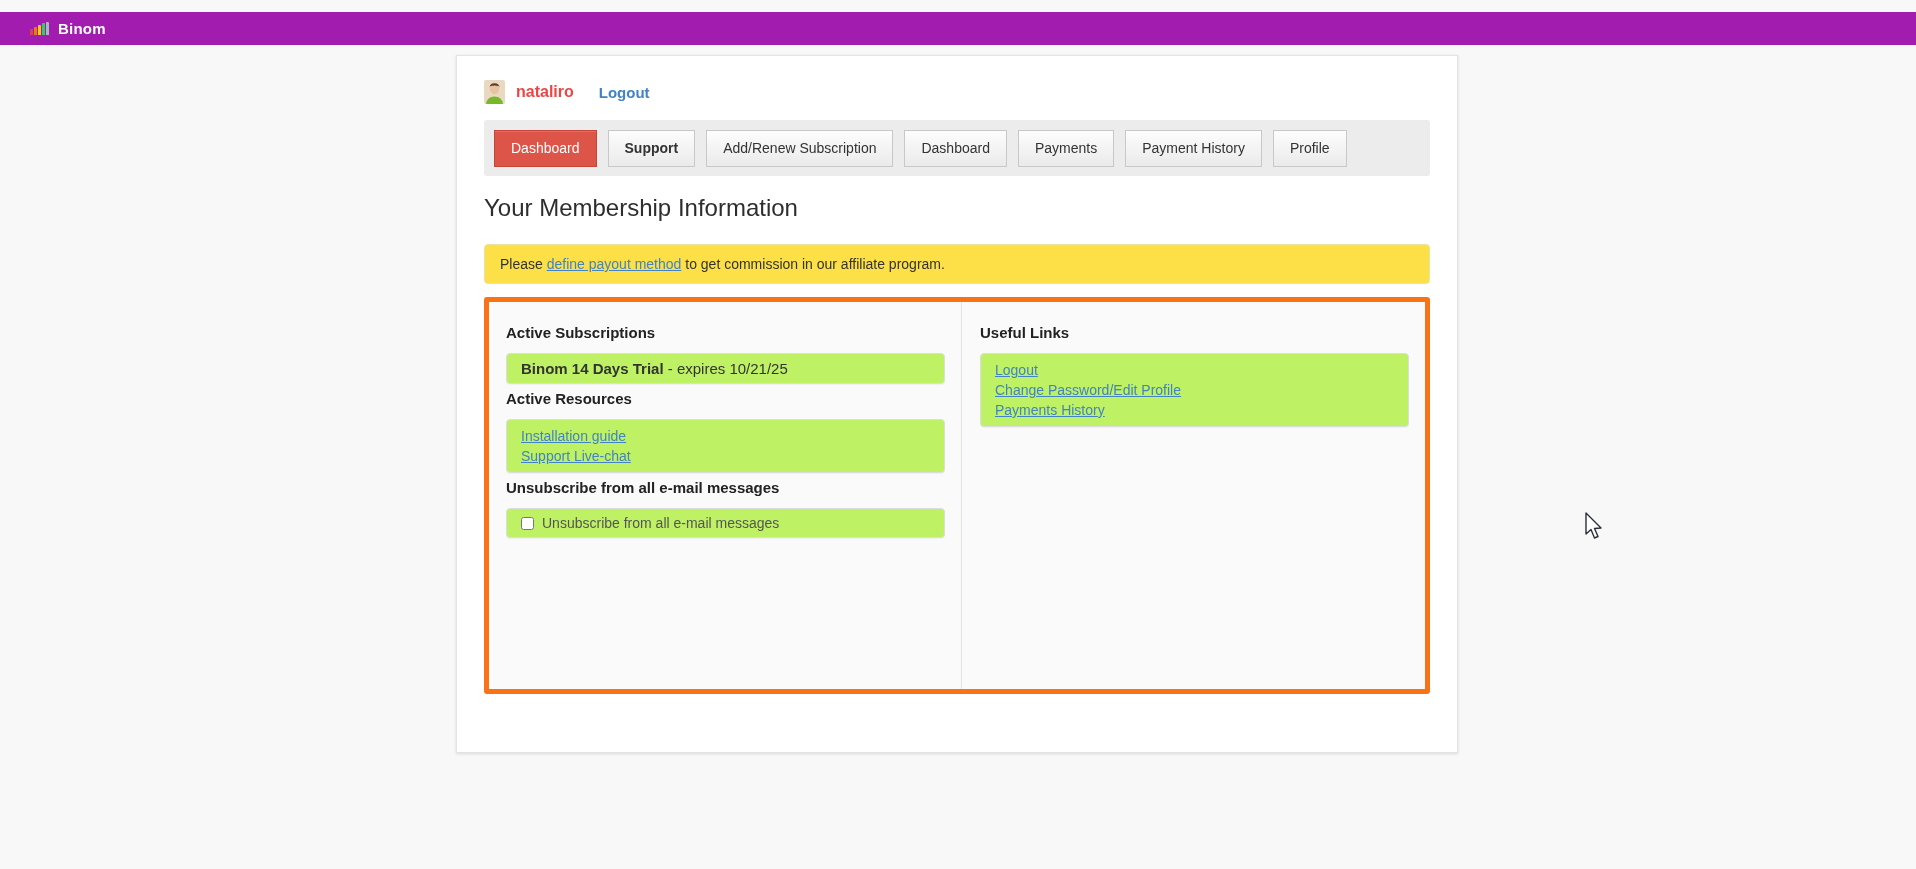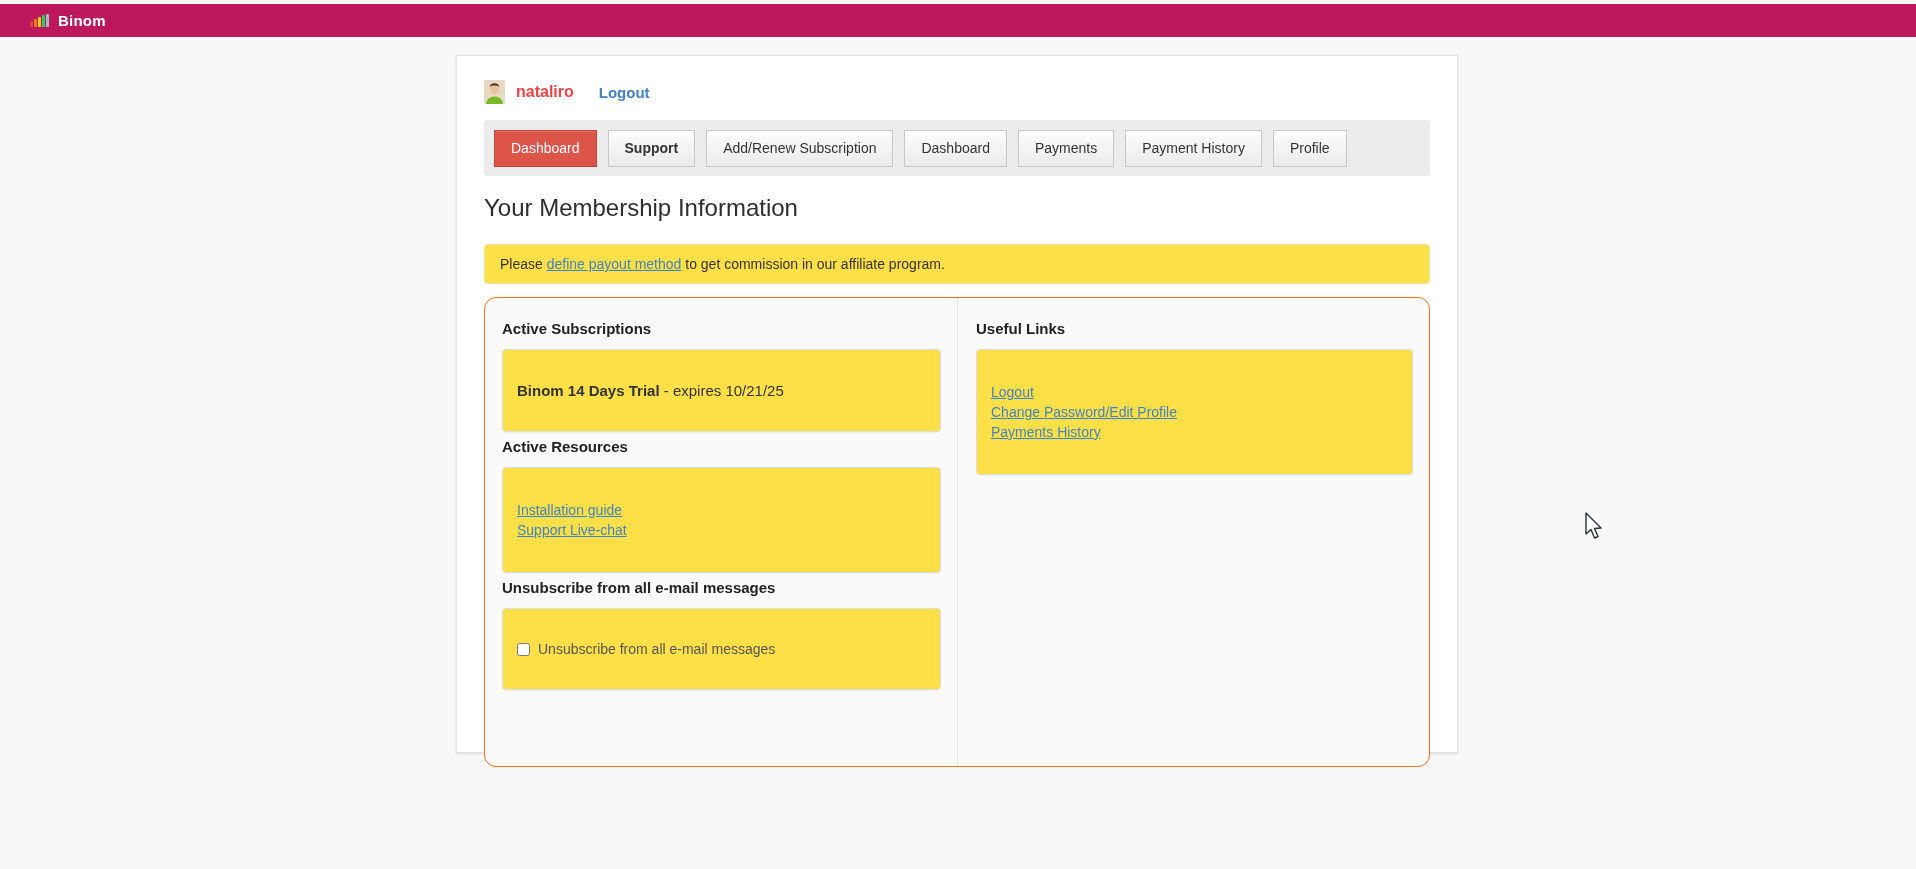--- a/index.html
+++ b/index.html
@@ -6,22 +6,22 @@
   html, body { width: 1916px; height: 869px; overflow: hidden; }
   body {
     font-family: "Liberation Sans", sans-serif;
     background: #f8f8f8;
     color: #333;
     position: relative;
   }
 
   
   .topbar {
-    position: absolute; top: 4px; left: 0; right: 0; height: 33px;
-    background: #be185d;
+    position: absolute; top: 12px; left: 0; right: 0; height: 33px;
+    background: #a21caf;
     display: flex; align-items: center;
     padding-left: 30px;
   }
   .topbar .logo-icon { display: inline-flex; align-items: flex-end; gap: 1px; height: 13px; margin-right: 9px; }
   .topbar .logo-icon i { display: block; width: 3px; border-radius: 1px 1px 0 0; }
   .topbar .logo-icon i:nth-child(1){ height: 6px;  background:#d64541; }
   .topbar .logo-icon i:nth-child(2){ height: 8px;  background:#e87e04; }
   .topbar .logo-icon i:nth-child(3){ height: 10px; background:#f7ca18; }
   .topbar .logo-icon i:nth-child(4){ height: 12px; background:#2ecc71; }
   .topbar .logo-icon i:nth-child(5){ height: 13px; background:#aeb6bf; }
@@ -82,36 +82,36 @@
     padding: 11px 15px;
     font-size: 14px;
     color: #333;
     margin-bottom: 13px;
   }
   .alert a { color: #4183c4; text-decoration: underline; cursor: pointer; }
 
   
   .panel {
     background: #fafafa;
-    border: 1px solid #f97316;
-    border-radius: 12px;
-    height: 470px;
+    border: 5px solid #f97316;
+    border-radius: 3px;
+    height: 397px;
     display: flex;
   }
   .panel-col { padding: 16px 16px 16px 17px; }
   .panel-col.left  { width: 473px; border-right: 1px solid #e4e4e4; }
   .panel-col.right { flex: 1; padding-left: 18px; }
 
   .section-title { font-size: 15px; font-weight: 700; color: #222; margin: 6px 0 12px 0; }
   .white-box {
-    background: #fde047;
+    background: #bef264;
     border: 1px solid #dddddd;
     border-radius: 4px;
     box-shadow: 0 1px 1px rgba(0,0,0,.04);
-    padding: 32px 14px;
+    padding: 6px 14px;
     margin-bottom: 4px;
     font-size: 15px;
   }
   .white-box .b { font-weight: 700; }
   .white-box .muted-sep { color: #333; }
   .link-list { list-style: none; }
   .link-list li { line-height: 19px; }
   .link-list a { color: #4183c4; text-decoration: underline; font-size: 14px; cursor: pointer; }
 
   .check-row { display: flex; align-items: center; font-size: 14px; color: #555; }

